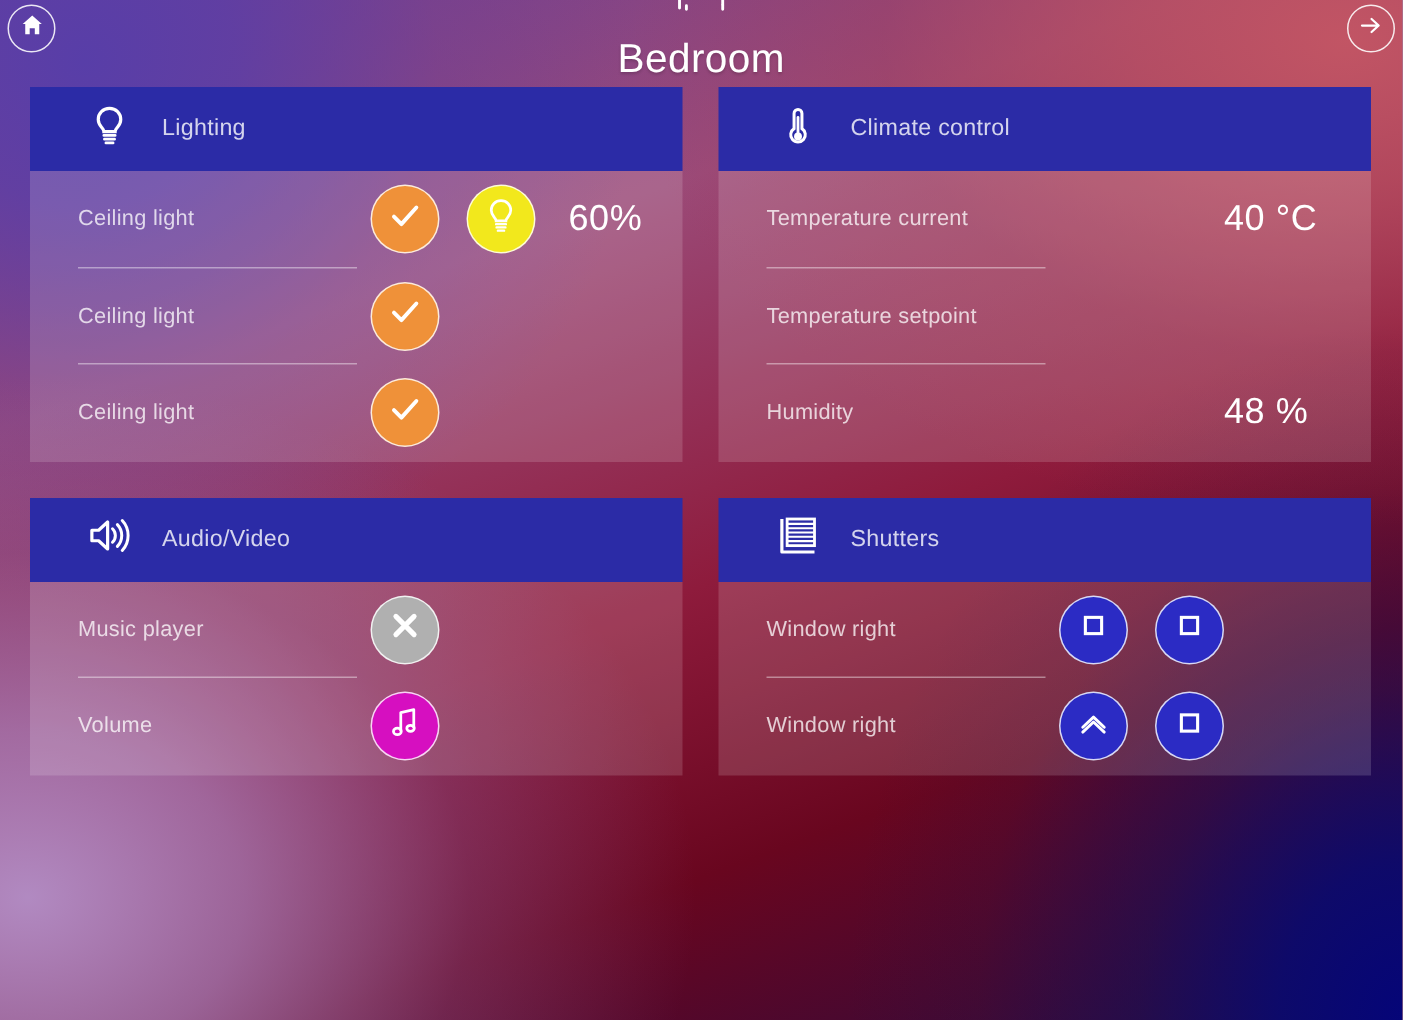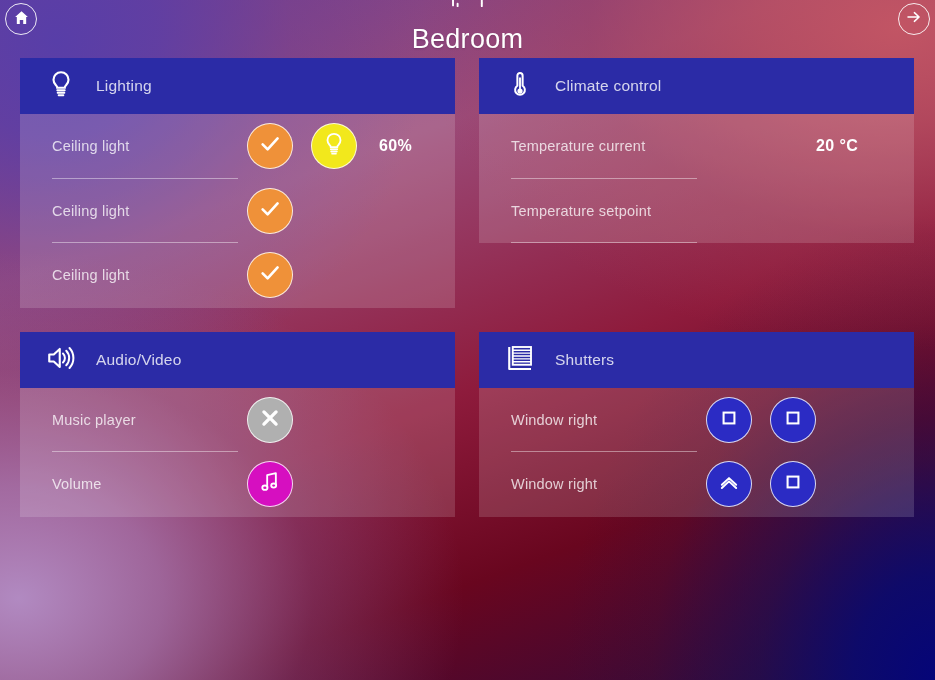--- a/index.html
+++ b/index.html
@@ -73,21 +73,21 @@
     gap: 24px 24px;
   }
 
   .card { width: 435px; }
 
   .card-head {
     height: 56px;
     background: #2b2ba6;
     display: flex;
     align-items: center;
-    padding-left: 26px;
+    padding-left: 38px;
     gap: 20px;
   }
 
   .card-head-title {
     color: rgba(255,255,255,0.80);
     font-size: 15.5px;
     font-weight: 400;
     letter-spacing: 0.2px;
   }
 
@@ -142,22 +142,22 @@
   }
   .c-orange  { background: #ef9139; }
   .c-yellow  { background: #f2e81c; }
   .c-blue    { background: #2b34e8; }
   .c-gray    { background: #b0b0b0; }
   .c-magenta { background: #d60fc0; }
   .c-navy    { background: #2b2bc4; }
 
   .value {
     color: #ffffff;
-    font-size: 16px;
-    font-weight: bold;
+    font-size: 24px;
+    font-weight: normal;
     letter-spacing: 0.4px;
     white-space: nowrap;
   }
   .value-pad { margin-left: 4px; }
 
   .spacer-46 { width: 46px; flex: 0 0 46px; }
 
   .ctl-offset { margin-left: 42px; }
 </style>
 </head>
@@ -255,27 +255,34 @@
                <path d="M12 7.4v8.2" stroke="#fff" stroke-width="1.5" stroke-linecap="round"></path>
                <circle cx="12" cy="17.6" r="2.1" fill="#fff"></circle>
             </svg></span>
           <span class="card-head-title">Climate control</span>
         </div>
         <div class="card-body">
           <div class="row">
             <span class="row-label">Temperature current</span>
             <div class="controls ctl-offset">
               <div class="spacer-46"></div>
-              <span class="value value-pad">20 °C</span>
+              <span class="value value-pad">40 °C</span>
             </div>
             <div class="divider"></div>
           </div>
           <div class="row">
             <span class="row-label">Temperature setpoint</span>
             <div class="divider"></div>
+          </div>
+          <div class="row">
+            <span class="row-label">Humidity</span>
+            <div class="controls ctl-offset">
+              <div class="spacer-46"></div>
+              <span class="value value-pad">48 %</span>
+            </div>
           </div>
         </div>
       </div>
       <div class="card">
         <div class="card-head">
           <span><svg width="30" height="30" viewBox="0 0 24 24">
               <path d="M2.6 9.2h3.6L11 4.8v14.4l-4.8-4.4H2.6z" fill="none" stroke="#fff" stroke-width="1.7" stroke-linejoin="round"></path>
                <path d="M13.6 8.4a5 5 0 0 1 0 7.2M16.2 6.2a8.4 8.4 0 0 1 0 11.6M18.8 4a11.8 11.8 0 0 1 0 16" fill="none" stroke="#fff" stroke-width="1.6" stroke-linecap="round"></path>
             </svg></span>
           <span class="card-head-title">Audio/Video</span>

